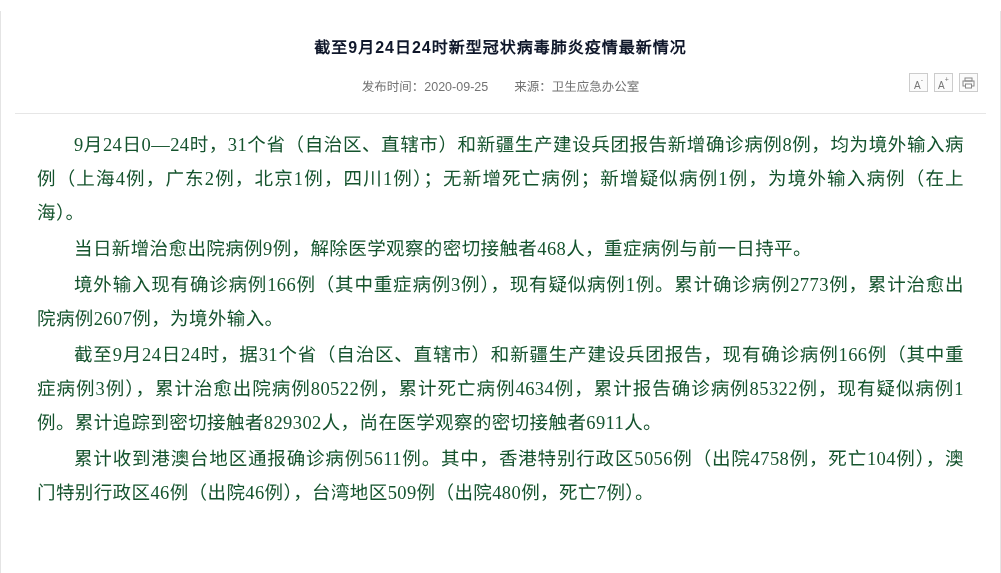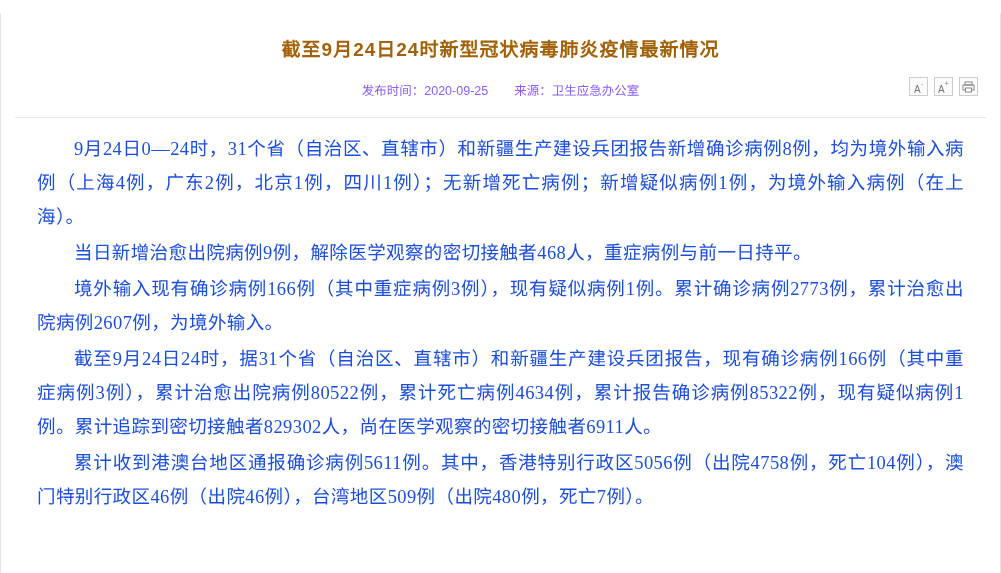--- a/index.html
+++ b/index.html
@@ -20,37 +20,37 @@
     width: 1001px;
     height: 573px;
     box-sizing: border-box;
     border-left: 1px solid #e4e4e4;
     border-right: 1px solid #e4e4e4;
     background: #ffffff;
   }
   .title {
     text-align: center;
     font-family: "Liberation Sans", "DejaVu Sans", sans-serif;
-    font-size: 19px;
+    font-size: 16px;
     font-weight: bold;
-    color: #a16207;
+    color: #0f172a;
     letter-spacing: 1px;
     padding-top: 20px;
     line-height: 34px;
   }
   .meta-row {
     position: relative;
     margin-top: 10px;
     height: 30px;
   }
   .meta {
     text-align: center;
     font-family: "Liberation Sans", "DejaVu Sans", sans-serif;
     font-size: 12.5px;
-    color: #8b5cf6;
+    color: #737373;
     line-height: 24px;
   }
   .meta span {
     display: inline-block;
   }
   .meta .gap {
     display: inline-block;
     width: 26px;
   }
   .tools {
@@ -99,21 +99,21 @@
   }
   .article {
     padding: 14px 36px 0 36px;
   }
   .article p {
     margin: 0 0 2px 0;
     font-size: 18.5px;
     line-height: 34px;
     text-indent: 2em;
     text-align: justify;
-    color: #1d4ed8;
+    color: #14532d;
     letter-spacing: 0.4px;
   }
 </style>
 </head>
 <body>
 
 <div class="page">
 
   <h1 class="title">截至9月24日24时新型冠状病毒肺炎疫情最新情况</h1>
 

